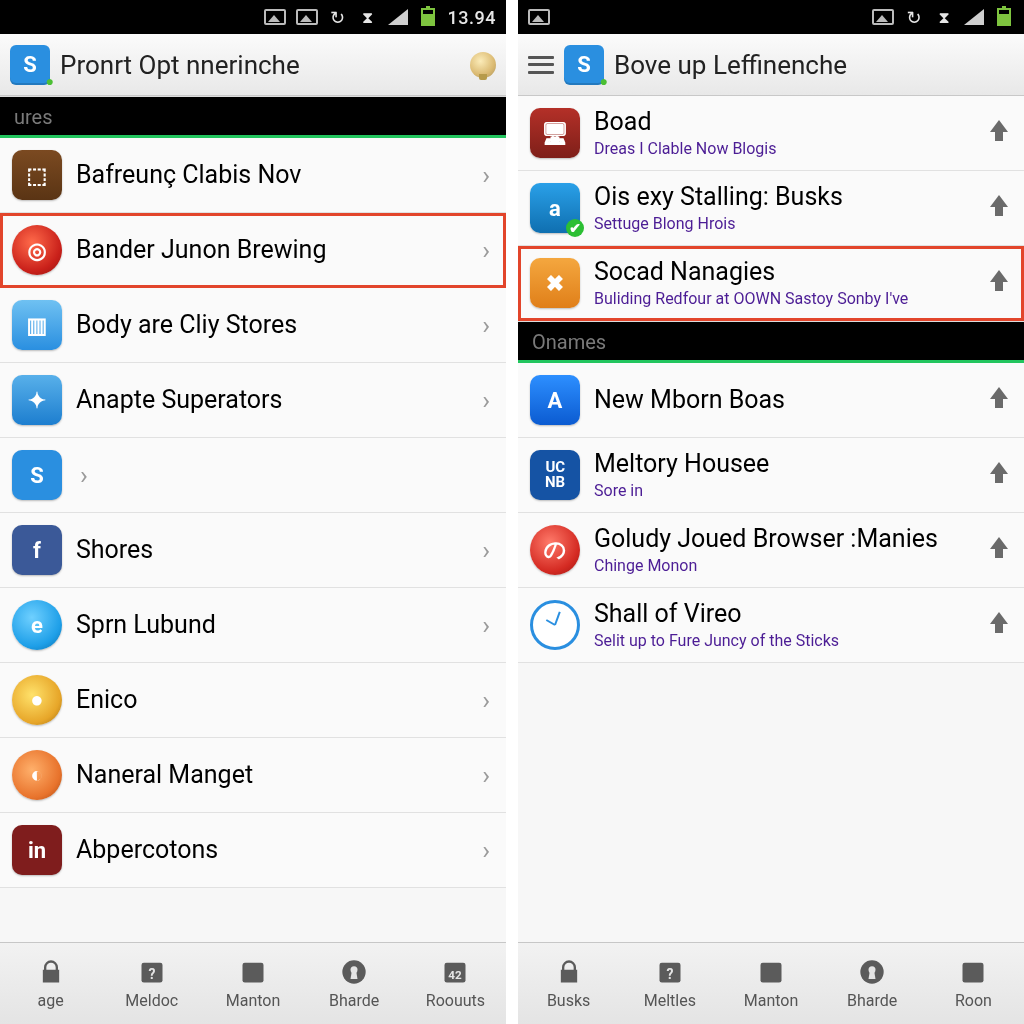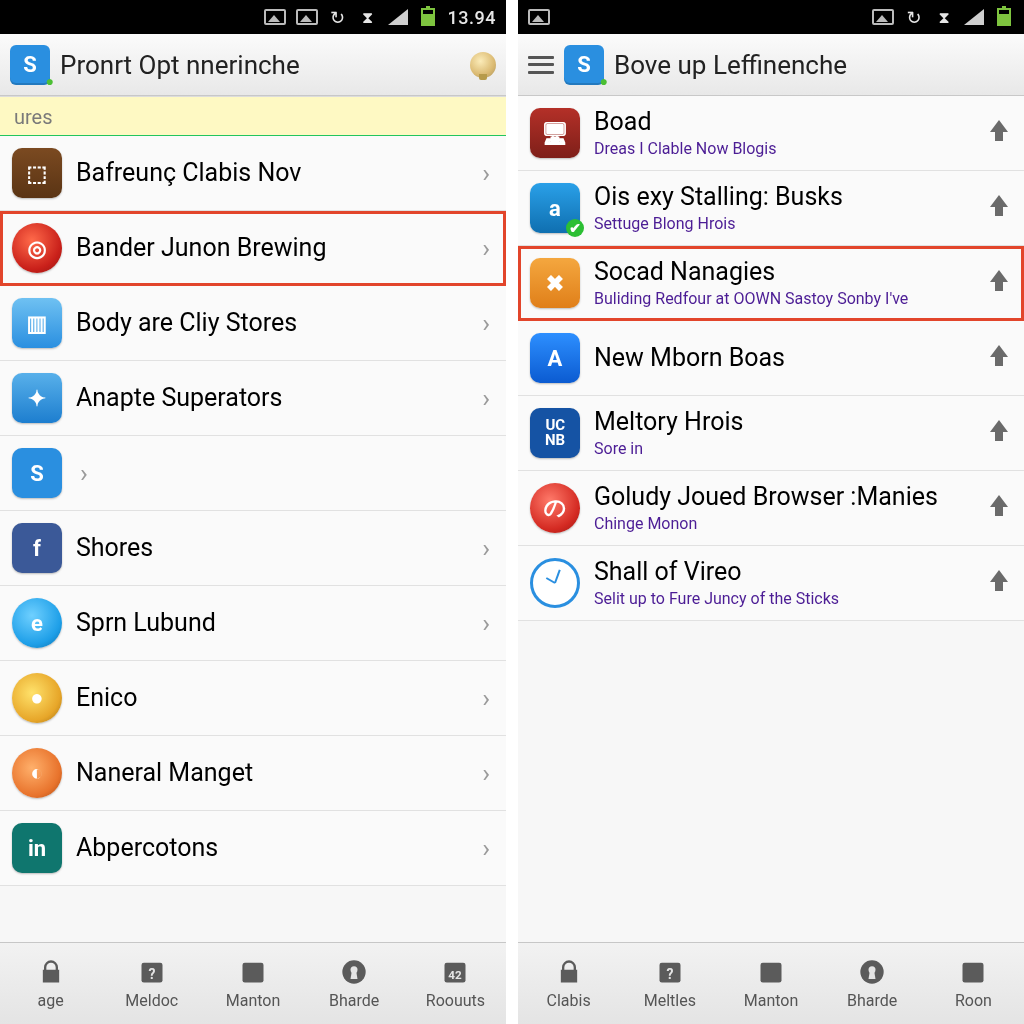--- a/index.html
+++ b/index.html
@@ -28,21 +28,21 @@
   .hamburger span { height: 3px; background: #555; border-radius: 1px; }
   .app-badge { width: 40px; height: 40px; border-radius: 6px; display: flex; align-items: center; justify-content: center; font-weight: 700; color: #fff; font-size: 22px; }
   .app-badge.s { background: #2a8fe0; box-shadow: inset 0 -2px 0 rgba(0,0,0,.15); position: relative; }
   .app-badge.s::after { content: "●"; position: absolute; right: -4px; bottom: -4px; color: #4cbf34; font-size: 14px; }
   .header-title { font-size: 26px; font-weight: 400; color: #222; flex: 1; white-space: nowrap; overflow: hidden; text-overflow: ellipsis; }
   .bulb { width: 26px; height: 26px; display: inline-block; position: relative; }
   .bulb::before { content: ""; position: absolute; inset: 0; border-radius: 50%; background: radial-gradient(circle at 40% 35%, #ffe9a0, #d1a23b 60%, #8a6a20); opacity: .7; }
   .bulb::after { content: ""; position: absolute; left: 9px; top: 22px; width: 8px; height: 6px; background: #b69a4a; border-radius: 0 0 2px 2px; }
 
   
-  .section { padding: 8px 14px 6px; font-size: 20px; color: #7a7a7a; background: #fef9c3; border-bottom: 1px solid #22c55e; border-top: 1px solid #dcdcdc; }
+  .section { padding: 8px 14px 6px; font-size: 20px; color: #7a7a7a; background: #000000; border-bottom: 3px solid #22c55e; border-top: 1px solid #dcdcdc; }
 
   
   .list { flex: 1; overflow: hidden; background: #f7f7f7; }
   .row { display: flex; align-items: center; gap: 14px; padding: 12px 12px; border-bottom: 1px solid #e1e1e1; background: #fafafa; position: relative; }
   .row .texts { flex: 1; min-width: 0; }
   .row .title { font-size: 25px; color: #000000; line-height: 1.15; }
   .row .sub { font-size: 16px; color: #4c1d95; margin-top: 2px; }
   .row .chev { color: #9a9a9a; font-size: 26px; padding: 0 4px; }
   .row.highlight { outline: 3px solid #e2452b; outline-offset: -3px; }
   .icon { width: 50px; height: 50px; border-radius: 10px; display: flex; align-items: center; justify-content: center; color: #fff; font-weight: 700; font-size: 22px; flex: 0 0 50px; box-shadow: 0 1px 2px rgba(0,0,0,.25); }
@@ -50,21 +50,21 @@
   
   .ic-brown { background: linear-gradient(#7b4a21,#5a3414); }
   .ic-red-circle { background: radial-gradient(circle at 40% 35%, #ff6a4a, #c9201a 65%, #8e1410); border-radius: 50%; }
   .ic-lblue { background: linear-gradient(#6fc1f2,#2a8fe0); }
   .ic-lblue2 { background: linear-gradient(#58b0ea,#1d7ecf); }
   .ic-fb { background: #3b5998; }
   .ic-blue-s { background: #2a8fe0; }
   .ic-azure-circle { background: radial-gradient(circle at 40% 35%, #6fd0ff, #1e9fe8 65%, #0b6aa6); border-radius: 50%; }
   .ic-gold-circle { background: radial-gradient(circle at 40% 40%, #ffe26b, #e7a629 65%, #9a6a10); border-radius: 50%; }
   .ic-orange-circle { background: radial-gradient(circle at 40% 40%, #ffb06b, #e8732c 65%, #a34510); border-radius: 50%; }
-  .ic-linkedin { background: #0f766e; }
+  .ic-linkedin { background: #7f1d1d; }
   .ic-darkred { background: linear-gradient(#b43028,#7e1f19); }
   .ic-a { background: linear-gradient(#2aa0e8,#0f6fb0); position: relative; }
   .ic-a::after { content: "✔"; position: absolute; right: -4px; bottom: -4px; font-size: 14px; background: #2cbf34; color: #fff; border-radius: 50%; width: 18px; height: 18px; display: flex; align-items: center; justify-content: center; }
   .ic-orange-book { background: linear-gradient(#f4a73f,#e07f19); }
   .ic-appstore { background: linear-gradient(#2d8fff,#0b5bd1); }
   .ic-uc { background: #1553a4; font-size: 16px; line-height: 1; text-align: right; }
   .ic-red-swirl { background: radial-gradient(circle at 40% 35%, #ff7a6a, #d42a22 65%, #981410); border-radius: 50%; }
   .ic-clock { background: #fff; border: 3px solid #2a8fe0; border-radius: 50%; position: relative; box-shadow: none; }
   .ic-clock::before { content: ""; position: absolute; left: 50%; top: 50%; width: 2px; height: 14px; background: #2a8fe0; transform-origin: bottom center; transform: translate(-50%,-100%) rotate(20deg); }
   .ic-clock::after { content: ""; position: absolute; left: 50%; top: 50%; width: 2px; height: 10px; background: #2a8fe0; transform-origin: bottom center; transform: translate(-50%,-100%) rotate(-60deg); }
@@ -275,33 +275,34 @@
         </div>
         <div class="row highlight">
           <div class="icon ic-orange-book">✖</div>
           <div class="texts">
             <div class="title">Socad Nanagies</div>
             <div class="sub">Buliding Redfour at OOWN Sastoy Sonby I've</div>
           </div>
           <span class="upvote"></span>
         </div>
       </div>
+    <div class="section">Onames</div>
     <div class="list" id="right-bottom" style="flex:2;">
         <div class="row">
           <div class="icon ic-appstore">A</div>
           <div class="texts">
             <div class="title">New Mborn Boas</div>
           </div>
           <span class="upvote"></span>
         </div>
         <div class="row">
           <div class="icon ic-uc" style="white-space: pre; font-size: 15px; line-height: 1;">UC
 NB</div>
           <div class="texts">
-            <div class="title">Meltory Hrois</div>
+            <div class="title">Meltory Housee</div>
             <div class="sub">Sore in</div>
           </div>
           <span class="upvote"></span>
         </div>
         <div class="row">
           <div class="icon ic-red-swirl">の</div>
           <div class="texts">
             <div class="title">Goludy Joued Browser :Manies</div>
             <div class="sub">Chinge Monon</div>
           </div>
@@ -317,21 +318,21 @@
         </div>
       </div>
 
     <div class="tabbar" id="right-tabs">
         <div class="tab">
           <div class="tic">
             <svg viewBox="0 0 24 24">
               <path d="M6 10V8a6 6 0 0112 0v2h1v11H5V10h1zm2 0h8V8a4 4 0 00-8 0v2z"></path>
             </svg>
           </div>
-          <div>Clabis</div>
+          <div>Busks</div>
         </div>
         <div class="tab">
           <div class="tic">
             <svg viewBox="0 0 24 24">
               <rect x="3" y="4" width="18" height="17" rx="2"></rect>
               <text x="12" y="18" text-anchor="middle" fill="#e4e4e4" font-size="12" font-weight="700">?</text>
             </svg>
           </div>
           <div>Meltles</div>
         </div>

